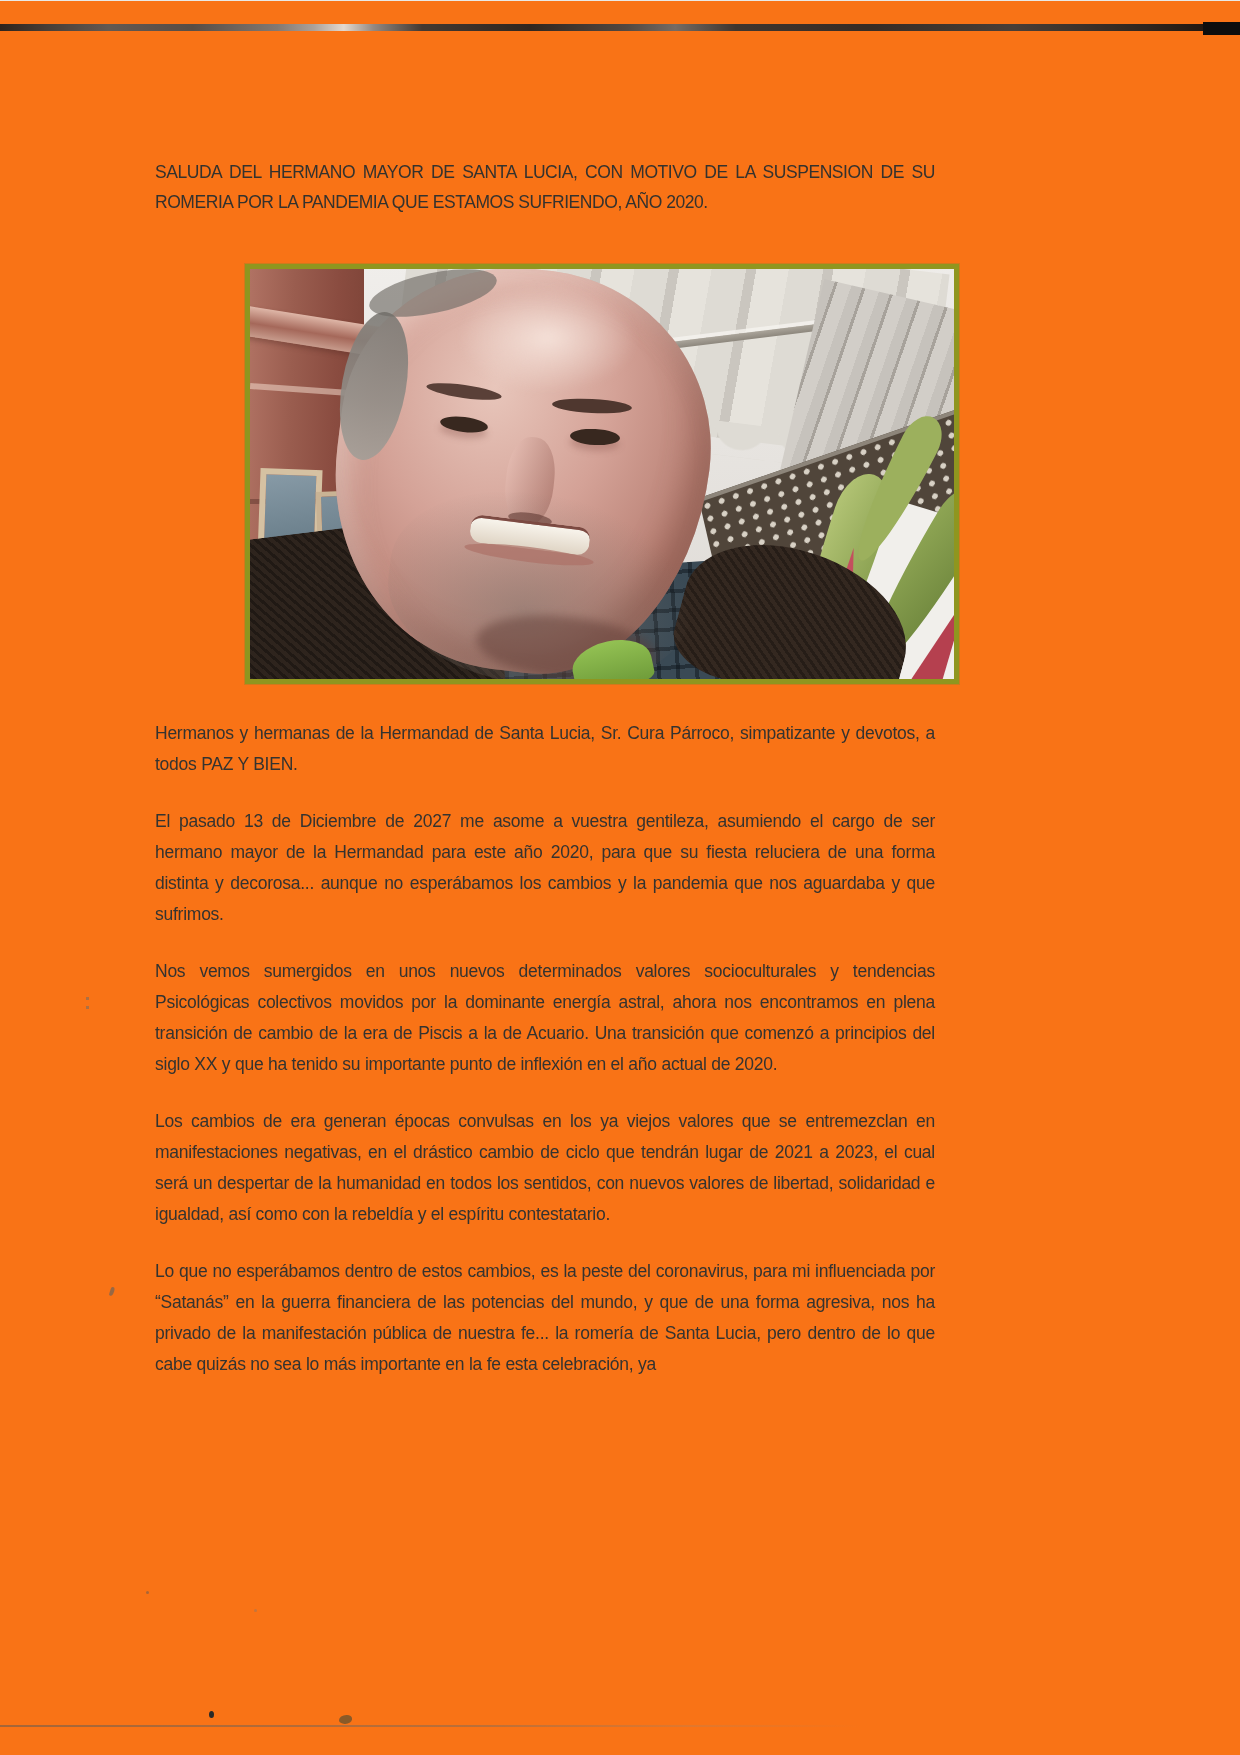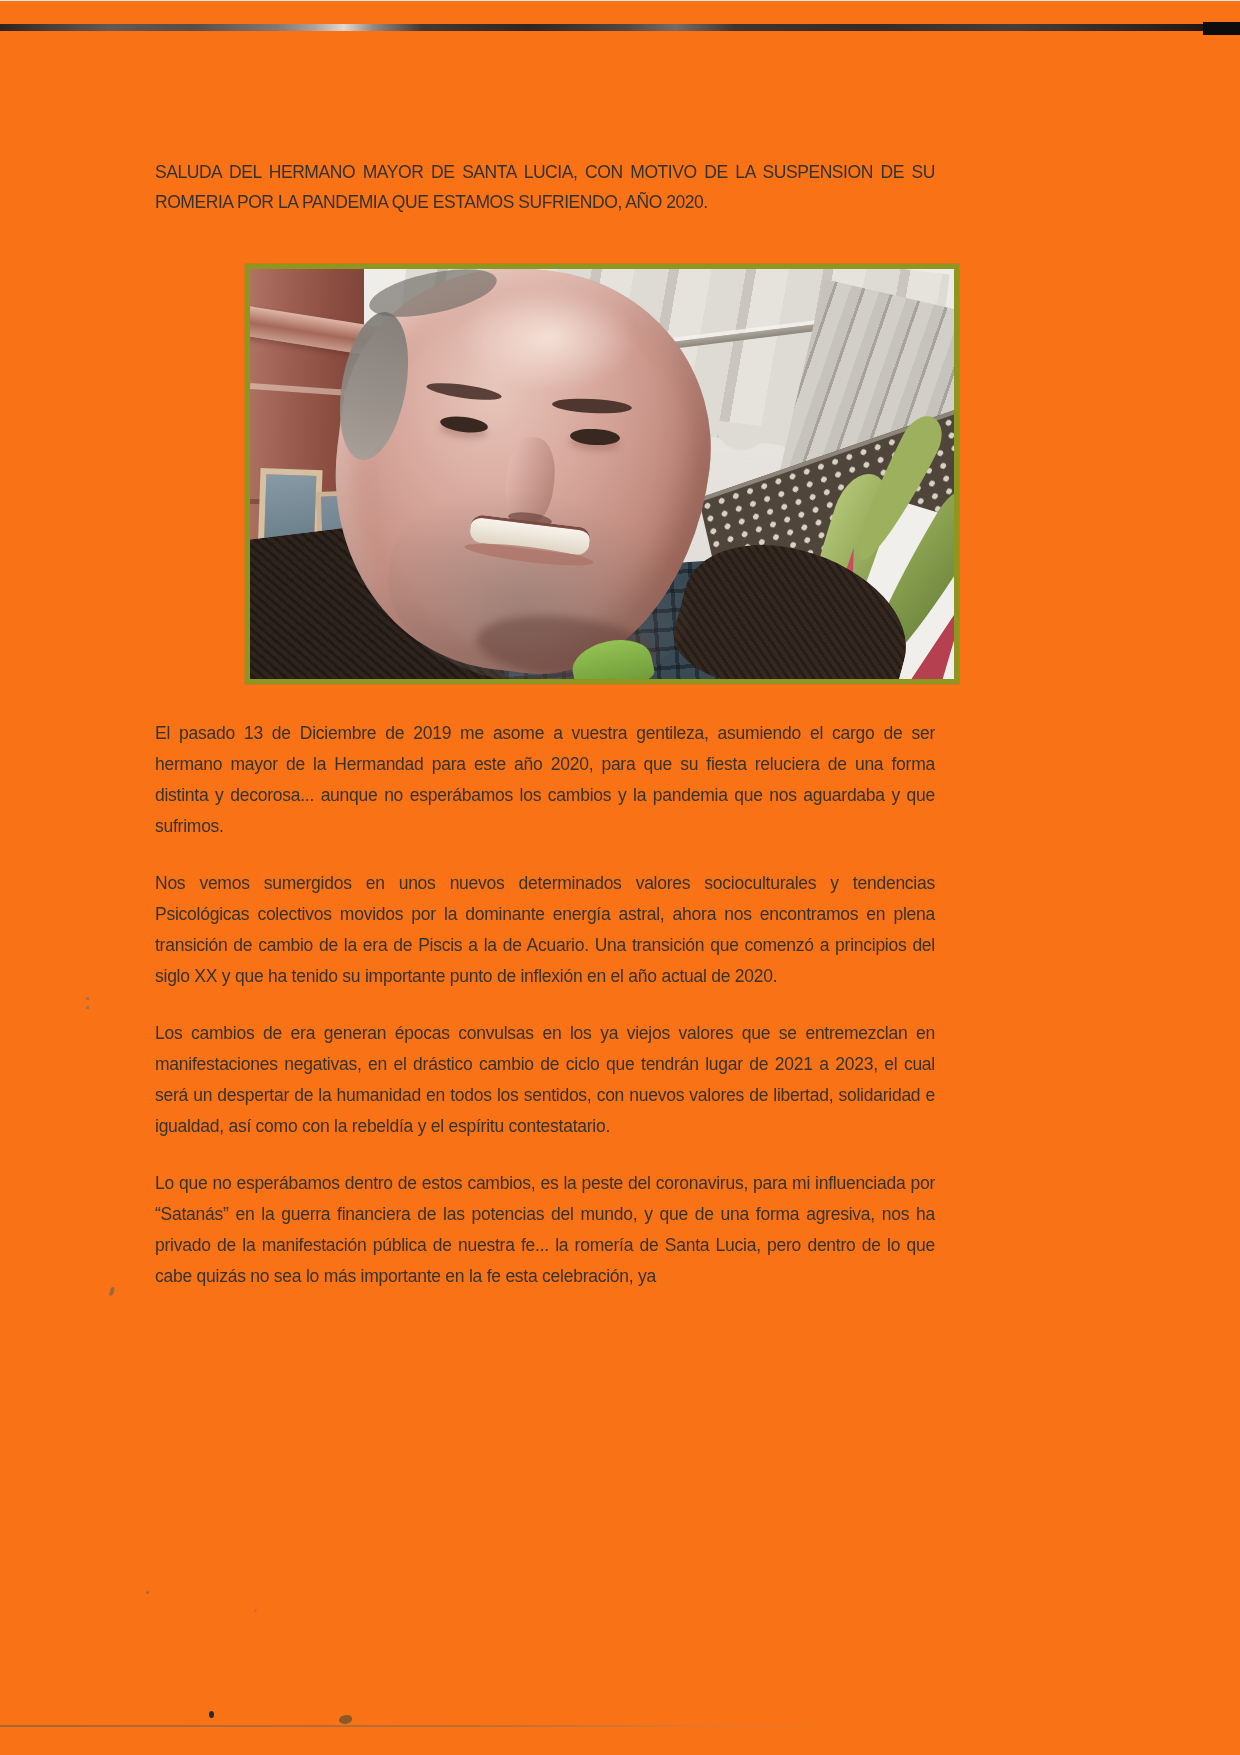--- a/index.html
+++ b/index.html
@@ -167,19 +167,20 @@
     <div class="ph-nose"></div>
     <div class="ph-nostril"></div>
     <div class="ph-stubble"></div>
     <div class="ph-teeth"></div>
     <div class="ph-lip"></div>
     <div class="ph-neckshadow"></div>
     <div class="ph-leaf ph-leaf-e"></div>
   </div>
 
   <div class="body-text">
-    <p>El pasado 13 de Diciembre de 2019 me asome a vuestra gentileza, asumiendo el cargo de ser hermano mayor de la Hermandad para este año 2020, para que su fiesta reluciera de una forma distinta y decorosa... aunque no esperábamos los cambios y la pandemia que nos aguardaba y que sufrimos.</p>
+    <p>Hermanos y hermanas de la Hermandad de Santa Lucia, Sr. Cura Párroco, simpatizante y devotos, a todos PAZ Y BIEN.</p>
+    <p>El pasado 13 de Diciembre de 2027 me asome a vuestra gentileza, asumiendo el cargo de ser hermano mayor de la Hermandad para este año 2020, para que su fiesta reluciera de una forma distinta y decorosa... aunque no esperábamos los cambios y la pandemia que nos aguardaba y que sufrimos.</p>
     <p>Nos vemos sumergidos en unos nuevos determinados valores socioculturales y tendencias Psicológicas colectivos movidos por la dominante energía astral, ahora nos encontramos en plena transición de cambio de la era de Piscis a la de Acuario. Una transición que comenzó a principios del siglo XX y que ha tenido su importante punto de inflexión en el año actual de 2020.</p>
     <p>Los cambios de era generan épocas convulsas en los ya viejos valores que se entremezclan en manifestaciones negativas, en el drástico cambio de ciclo que tendrán lugar de 2021 a 2023, el cual será un despertar de la humanidad en todos los sentidos, con nuevos valores de libertad, solidaridad e igualdad, así como con la rebeldía y el espíritu contestatario.</p>
     <p>Lo que no esperábamos dentro de estos cambios, es la peste del coronavirus, para mi influenciada por “Satanás” en la guerra financiera de las potencias del mundo, y que de una forma agresiva, nos ha privado de la manifestación pública de nuestra fe... la romería de Santa Lucia, pero dentro de lo que cabe quizás no sea lo más importante en la fe esta celebración, ya</p>
   </div>
 
 </div>
 
 </body></html>

